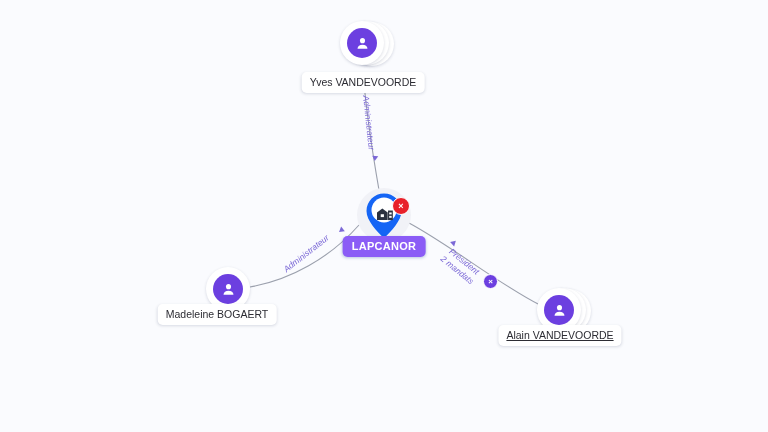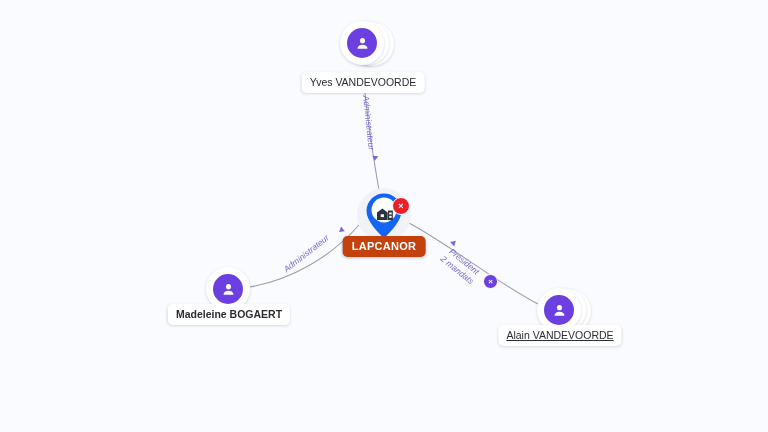--- a/index.html
+++ b/index.html
@@ -128,21 +128,21 @@
     align-items: center;
     justify-content: center;
     color: #ffffff;
     font-size: 9px;
     line-height: 1;
     font-weight: bold;
   }
   .company-label {
     position: absolute;
     transform: translate(-50%, 0);
-    background: #c2410c;
+    background: #8b5cf6;
     color: #ffffff;
     font-size: 11px;
     line-height: 1;
     font-weight: 600;
     letter-spacing: 0.3px;
     padding: 5px 9px;
     border-radius: 5px;
     white-space: nowrap;
     box-shadow: 0 1px 3px rgba(20,60,150,0.28);
   }
@@ -241,21 +241,21 @@
       <div class="stack-card c1">
         <div class="avatar-disc">
           <svg width="17" height="17" viewBox="0 0 24 24" fill="#ffffff">
             <circle cx="12" cy="8" r="3.6"></circle>
             <path d="M5 19.5c0-3.6 3.2-5.6 7-5.6s7 2 7 5.6z"></path>
           </svg>
         </div>
       </div>
     </div>
   </div>
-  <div class="node-label" style="left:229px; top:304px;font-weight:bold;">Madeleine BOGAERT</div>
+  <div class="node-label" style="left:217px; top:304px;">Madeleine BOGAERT</div>
 
   <div class="person-node" style="left:560px; top:311px;">
     <div class="stack-wrap">
       <div class="stack-card c3"></div>
       <div class="stack-card c2"></div>
       <div class="stack-card c1">
         <div class="avatar-disc">
           <svg width="17" height="17" viewBox="0 0 24 24" fill="#ffffff">
             <circle cx="12" cy="8" r="3.6"></circle>
             <path d="M5 19.5c0-3.6 3.2-5.6 7-5.6s7 2 7 5.6z"></path>

